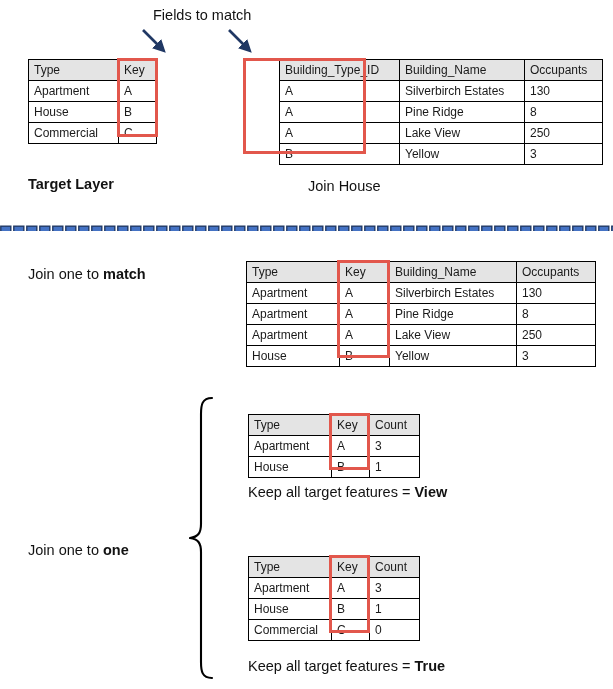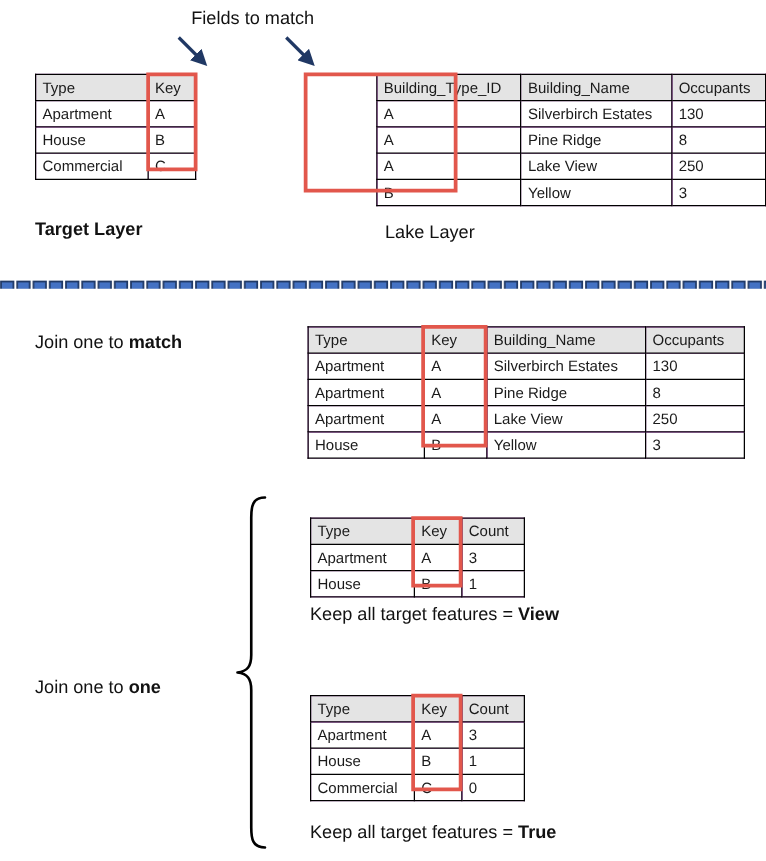--- a/index.html
+++ b/index.html
@@ -15,21 +15,21 @@
     font-family: "Liberation Sans", sans-serif;
     color: #1a1a1a;
     -webkit-font-smoothing: antialiased;
   }
 
   .abs { position: absolute; }
 
   
   table.grid {
     border-collapse: collapse;
-    background: #f0abfc;
+    background: #b91c1c;
     table-layout: fixed;
   }
   table.grid td, table.grid th {
     border: 1px solid #000000;
     font-weight: normal;
     font-size: 12px;
     line-height: 1;
     text-align: left;
     padding: 3px 5px 4px 5px;
     white-space: nowrap;
@@ -122,21 +122,21 @@
       </tr>
       <tr>
         <td>Commercial</td>
         <td>C</td>
       </tr>
     </tbody>
   </table>
 </div>
 <div class="redbox" style="left:117px; top:58px; width:41px; height:79px;"></div>
 
-<div class="abs" style="left:258px; top:59px;padding-left:43px;">
+<div class="abs" style="left:236px; top:59px;padding-left:43px;">
   <table class="grid">
     <colgroup>
         <col style="width:120px">
         <col style="width:125px">
         <col style="width:78px">
       </colgroup>
     <thead>
       <tr>
         <th>Building_Type_ID</th>
         <th>Building_Name</th>
@@ -163,21 +163,21 @@
         <td>B</td>
         <td>Yellow</td>
         <td>3</td>
       </tr>
     </tbody>
   </table>
 </div>
 <div class="redbox" style="left:243px; top:58px; width:123px; height:96px;"></div>
 
 <div class="abs txt big" style="left:28px; top:176px;font-weight:bold;">Target Layer</div>
-<div class="abs txt big" style="left:308px; top:178px;">Lake Layer</div>
+<div class="abs txt big" style="left:308px; top:178px;">Join House</div>
 
 <div class="divider" style="top:221px;" aria-hidden="true">
   <svg width="613" height="10" viewBox="0 0 613 10">
     <defs>
       <pattern id="dashpat" x="0" y="0" width="13" height="10" patternUnits="userSpaceOnUse">
         <rect x="0.8" y="1.2" width="10" height="7" fill="#4472c4" stroke="#1f3864" stroke-width="1.4"></rect>
       </pattern>
     </defs>
     <rect x="0" y="0" width="613" height="10" fill="url(#dashpat)"></rect>
   </svg>

